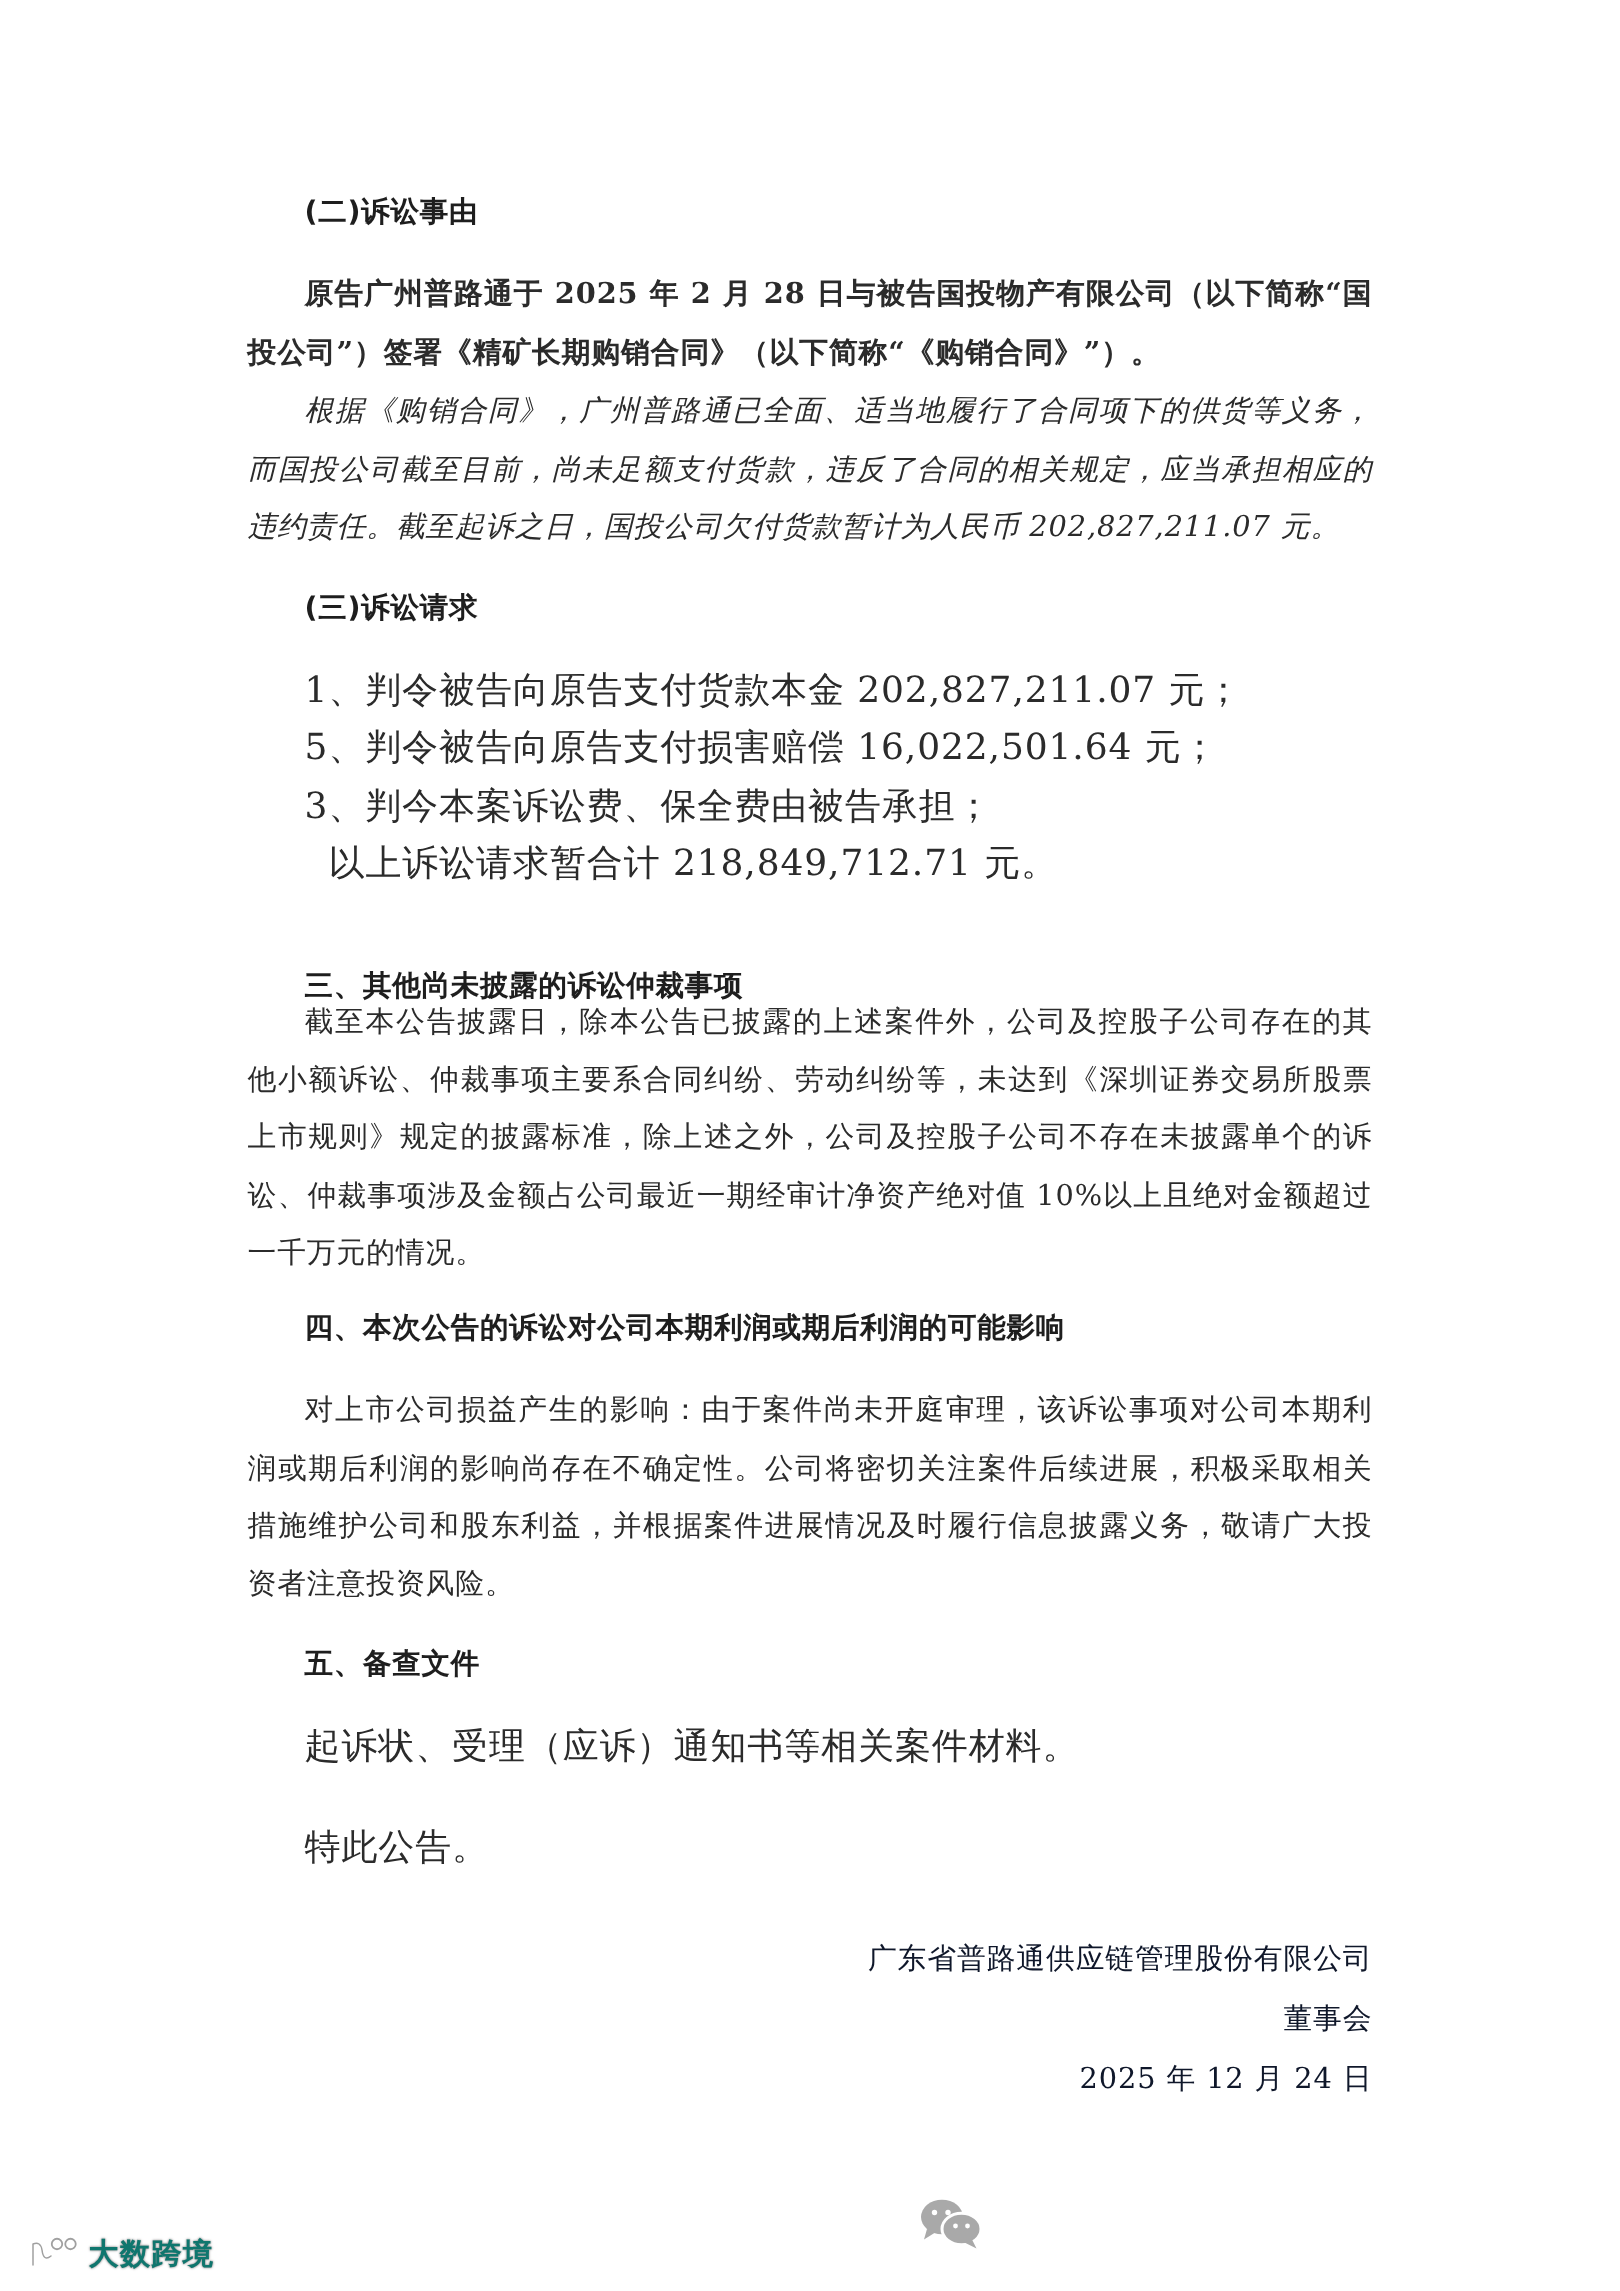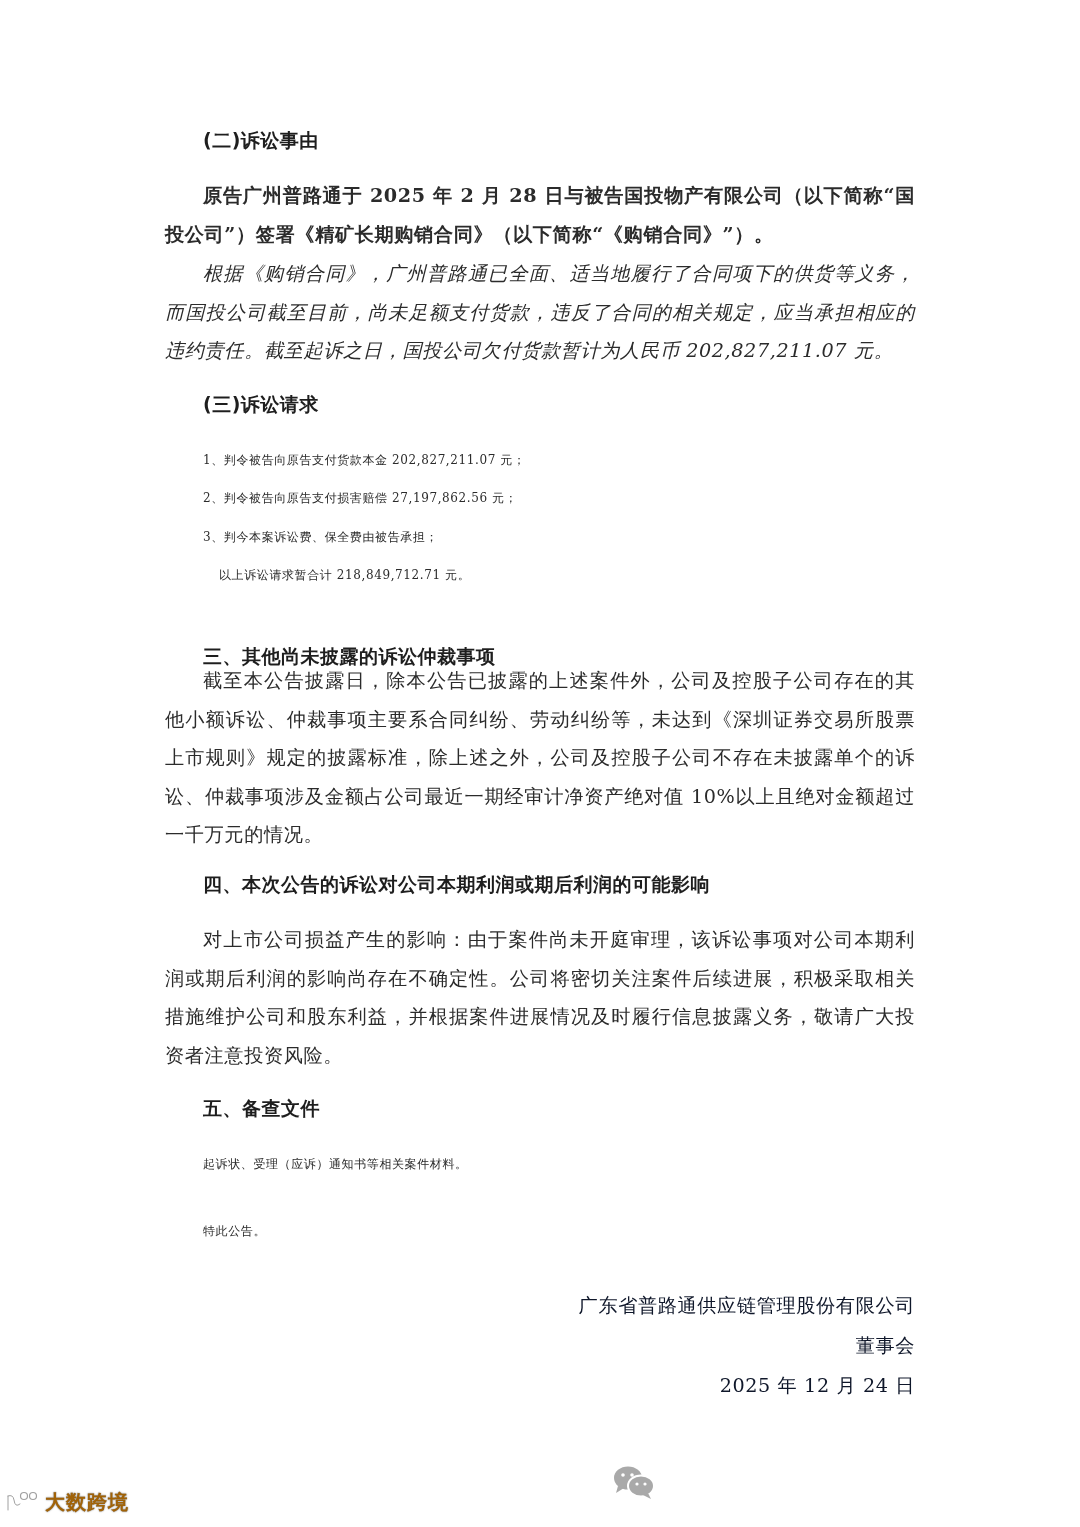--- a/index.html
+++ b/index.html
@@ -39,21 +39,21 @@
       font-size: 19.2px;
       line-height: 38.5px;
       text-align: justify;
       text-indent: 38px;
       color: #2b2b2b;
       letter-spacing: 0.6px;
     }
     .line {
       position: absolute;
       left: 38px;
-      font-size: 12px;
+      font-size: 24px;
       line-height: 38.5px;
       color: #2b2b2b;
       white-space: nowrap;
       letter-spacing: 0.6px;
     }
     .sig {
       position: absolute;
       right: 165px;
       font-size: 19.2px;
       line-height: 38.5px;
@@ -76,26 +76,26 @@
       white-space: nowrap;
     }
     .wm-right .wx {
       width: 44px;
       height: 36px;
       margin-right: 10px;
       display: inline-block;
     }
     .wm-left {
       position: absolute;
-      left: 5px;
+      left: 19px;
       top: 1488px;
       height: 28px;
       display: flex;
       align-items: center;
-      color: #a16207;
+      color: #0f766e;
       font-family: "DejaVu Sans", "Liberation Sans", sans-serif;
       font-size: 20px;
       font-weight: bold;
       letter-spacing: 1px;
       text-shadow: 0 0 2px #9a9a9a, 0 0 1px #8a8a8a;
       white-space: nowrap;
     }
     .wm-left .logo {
       width: 36px;
       height: 24px;
@@ -110,21 +110,21 @@
 
   <div class="h" style="top:128px;">(二)诉讼事由</div>
 
   <div class="p" style="top:177px;font-weight:bold;">原告广州普路通于 2025 年 2 月 28 日与被告国投物产有限公司（以下简称“国投公司”）签署《精矿长期购销合同》（以下简称“《购销合同》”）。</div>
 
   <div class="p" style="top:255px;font-style:italic;">根据《购销合同》，广州普路通已全面、适当地履行了合同项下的供货等义务，而国投公司截至目前，尚未足额支付货款，违反了合同的相关规定，应当承担相应的违约责任。截至起诉之日，国投公司欠付货款暂计为人民币 202,827,211.07 元。</div>
 
   <div class="h" style="top:392px;">(三)诉讼请求</div>
 
   <div class="line" style="top:441px;">1、判令被告向原告支付货款本金 202,827,211.07 元；</div>
-  <div class="line" style="top:479px;">2、判令被告向原告支付损害赔偿 27,197,862.56 元；</div>
+  <div class="line" style="top:479px;">5、判令被告向原告支付损害赔偿 16,022,501.64 元；</div>
   <div class="line" style="top:518px;">3、判今本案诉讼费、保全费由被告承担；</div>
   <div class="line" style="top:556px;margin-left:16px;">以上诉讼请求暂合计 218,849,712.71 元。</div>
 
   <div class="h" style="top:644px;">三、其他尚未披露的诉讼仲裁事项</div>
 
   <div class="p" style="top:662px;">截至本公告披露日，除本公告已披露的上述案件外，公司及控股子公司存在的其他小额诉讼、仲裁事项主要系合同纠纷、劳动纠纷等，未达到《深圳证券交易所股票上市规则》规定的披露标准，除上述之外，公司及控股子公司不存在未披露单个的诉讼、仲裁事项涉及金额占公司最近一期经审计净资产绝对值 10%以上且绝对金额超过一千万元的情况。</div>
 
   <div class="h" style="top:872px;">四、本次公告的诉讼对公司本期利润或期后利润的可能影响</div>
 
   <div class="p" style="top:921px;">对上市公司损益产生的影响：由于案件尚未开庭审理，该诉讼事项对公司本期利润或期后利润的影响尚存在不确定性。公司将密切关注案件后续进展，积极采取相关措施维护公司和股东利益，并根据案件进展情况及时履行信息披露义务，敬请广大投资者注意投资风险。</div>

